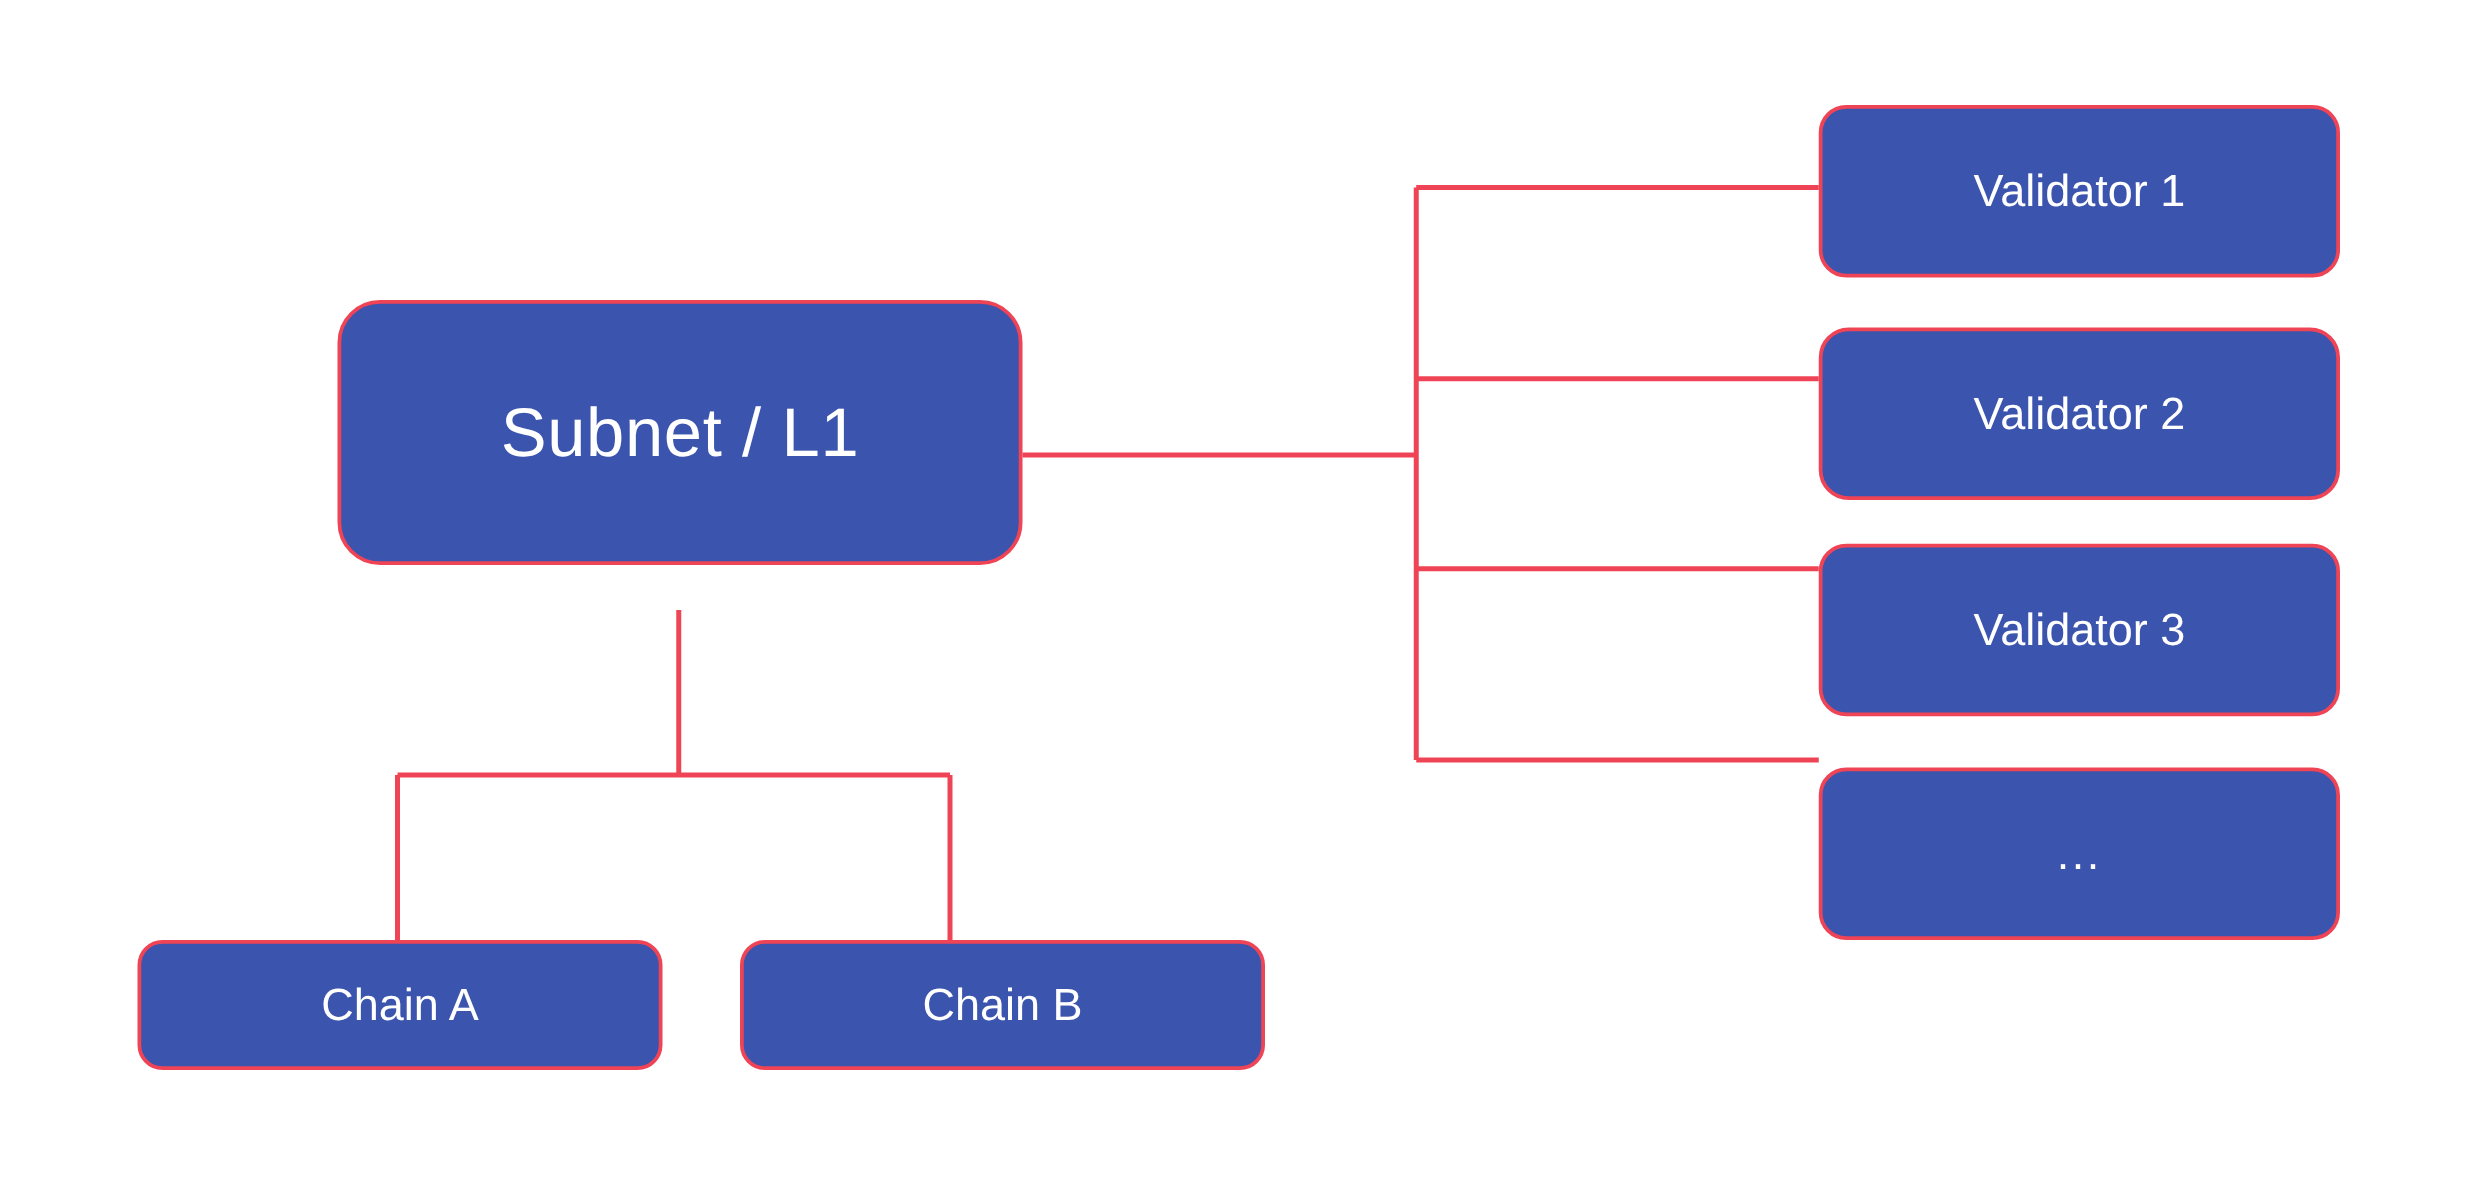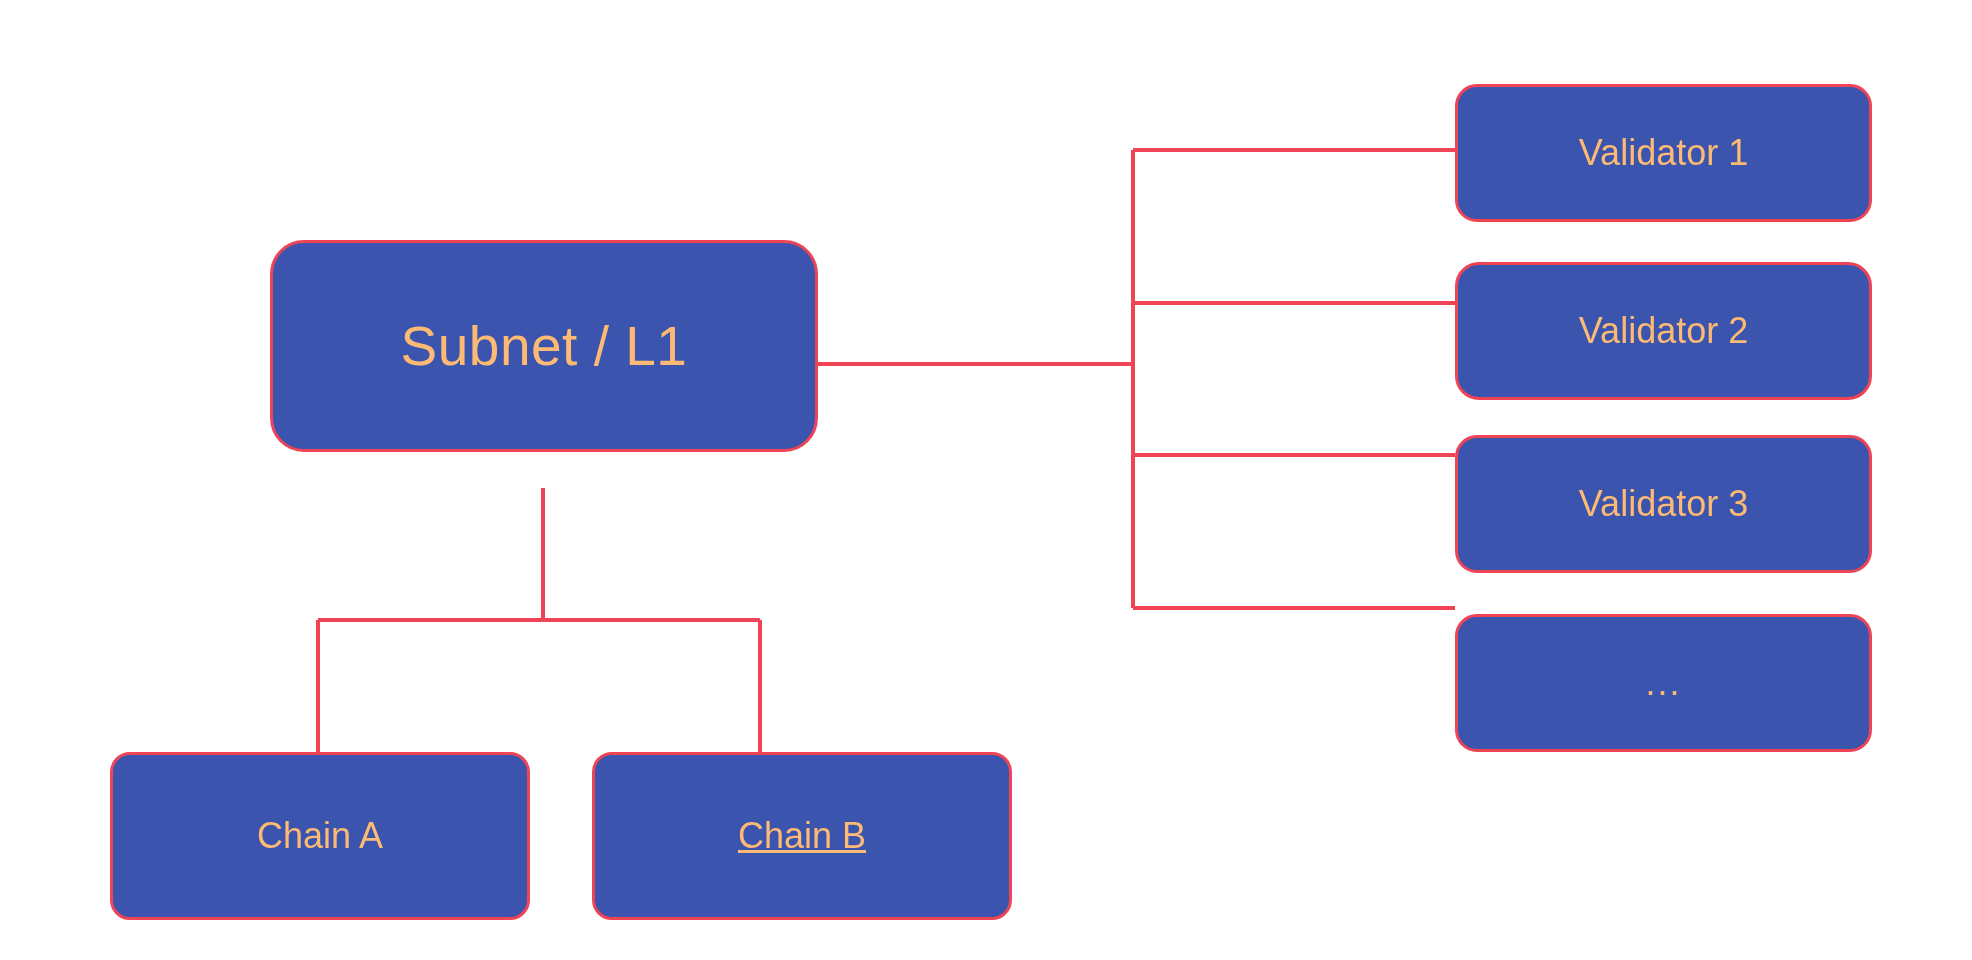--- a/index.html
+++ b/index.html
@@ -26,21 +26,21 @@
   }
   .node {
     position: absolute;
     box-sizing: border-box;
     display: flex;
     align-items: center;
     justify-content: center;
     background: #3b54ae;
     border: 3px solid #ef4455;
     border-radius: 22px;
-    color: #fdba74;
+    color: #ffffff;
     text-align: center;
     line-height: 1.1;
     white-space: nowrap;
     z-index: 2;
   }
   .node-label {
     display: block;
   }
 
   
@@ -52,26 +52,26 @@
     border-radius: 34px;
     font-size: 55px;
     font-weight: 400;
     letter-spacing: 0.5px;
   }
 
   
   .node.chain {
     top: 752px;
     width: 420px;
-    height: 168px;
+    height: 104px;
     border-radius: 20px;
     font-size: 36px;
   }
   .node.chain-a { left: 110px; }
-  .node.chain-b { left: 592px; text-decoration: underline; }
+  .node.chain-b { left: 592px; }
 
   
   .node.validator {
     left: 1455px;
     width: 417px;
     height: 138px;
     border-radius: 22px;
     font-size: 36px;
   }
   .node.v1 { top: 84px; }

